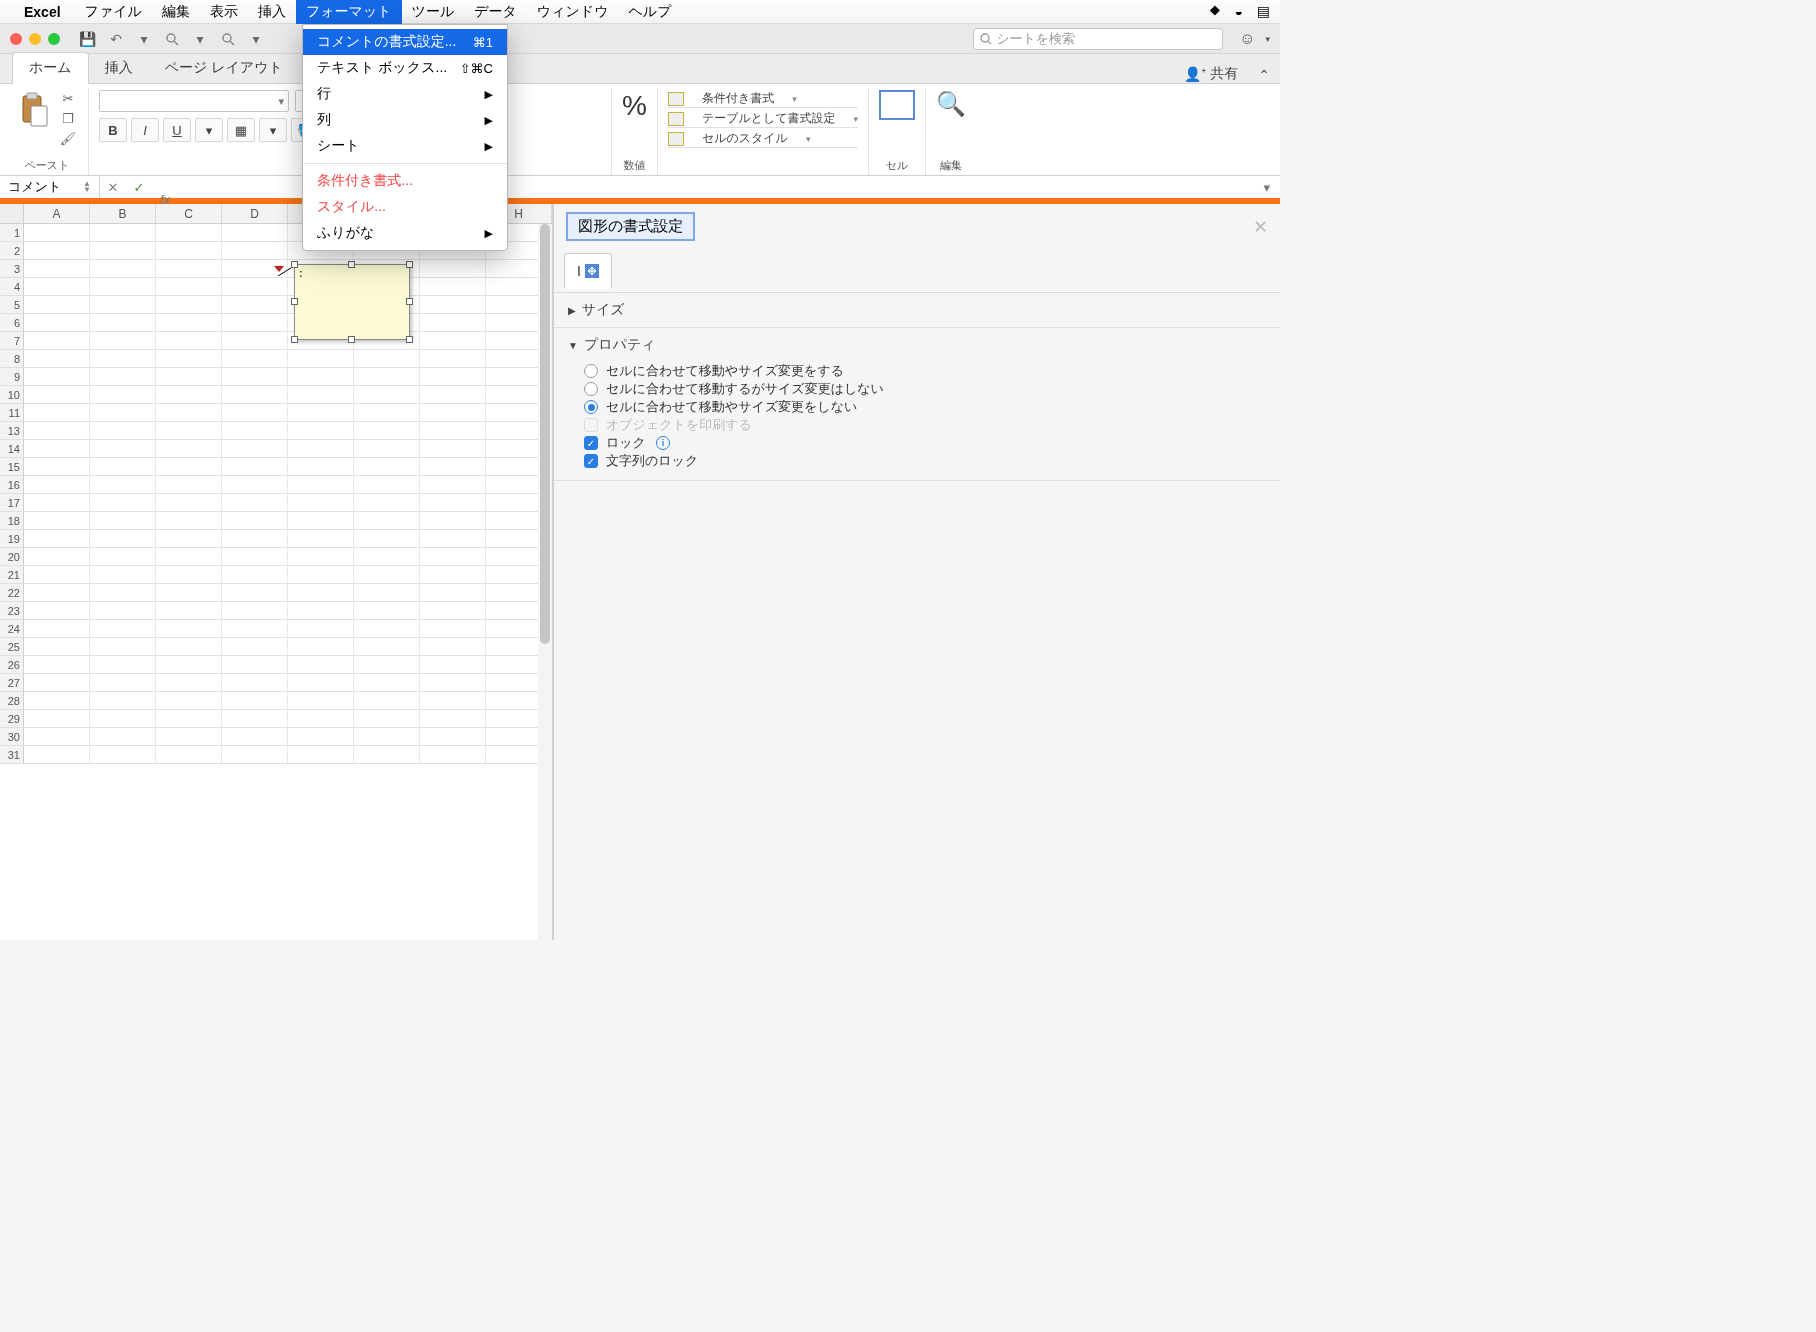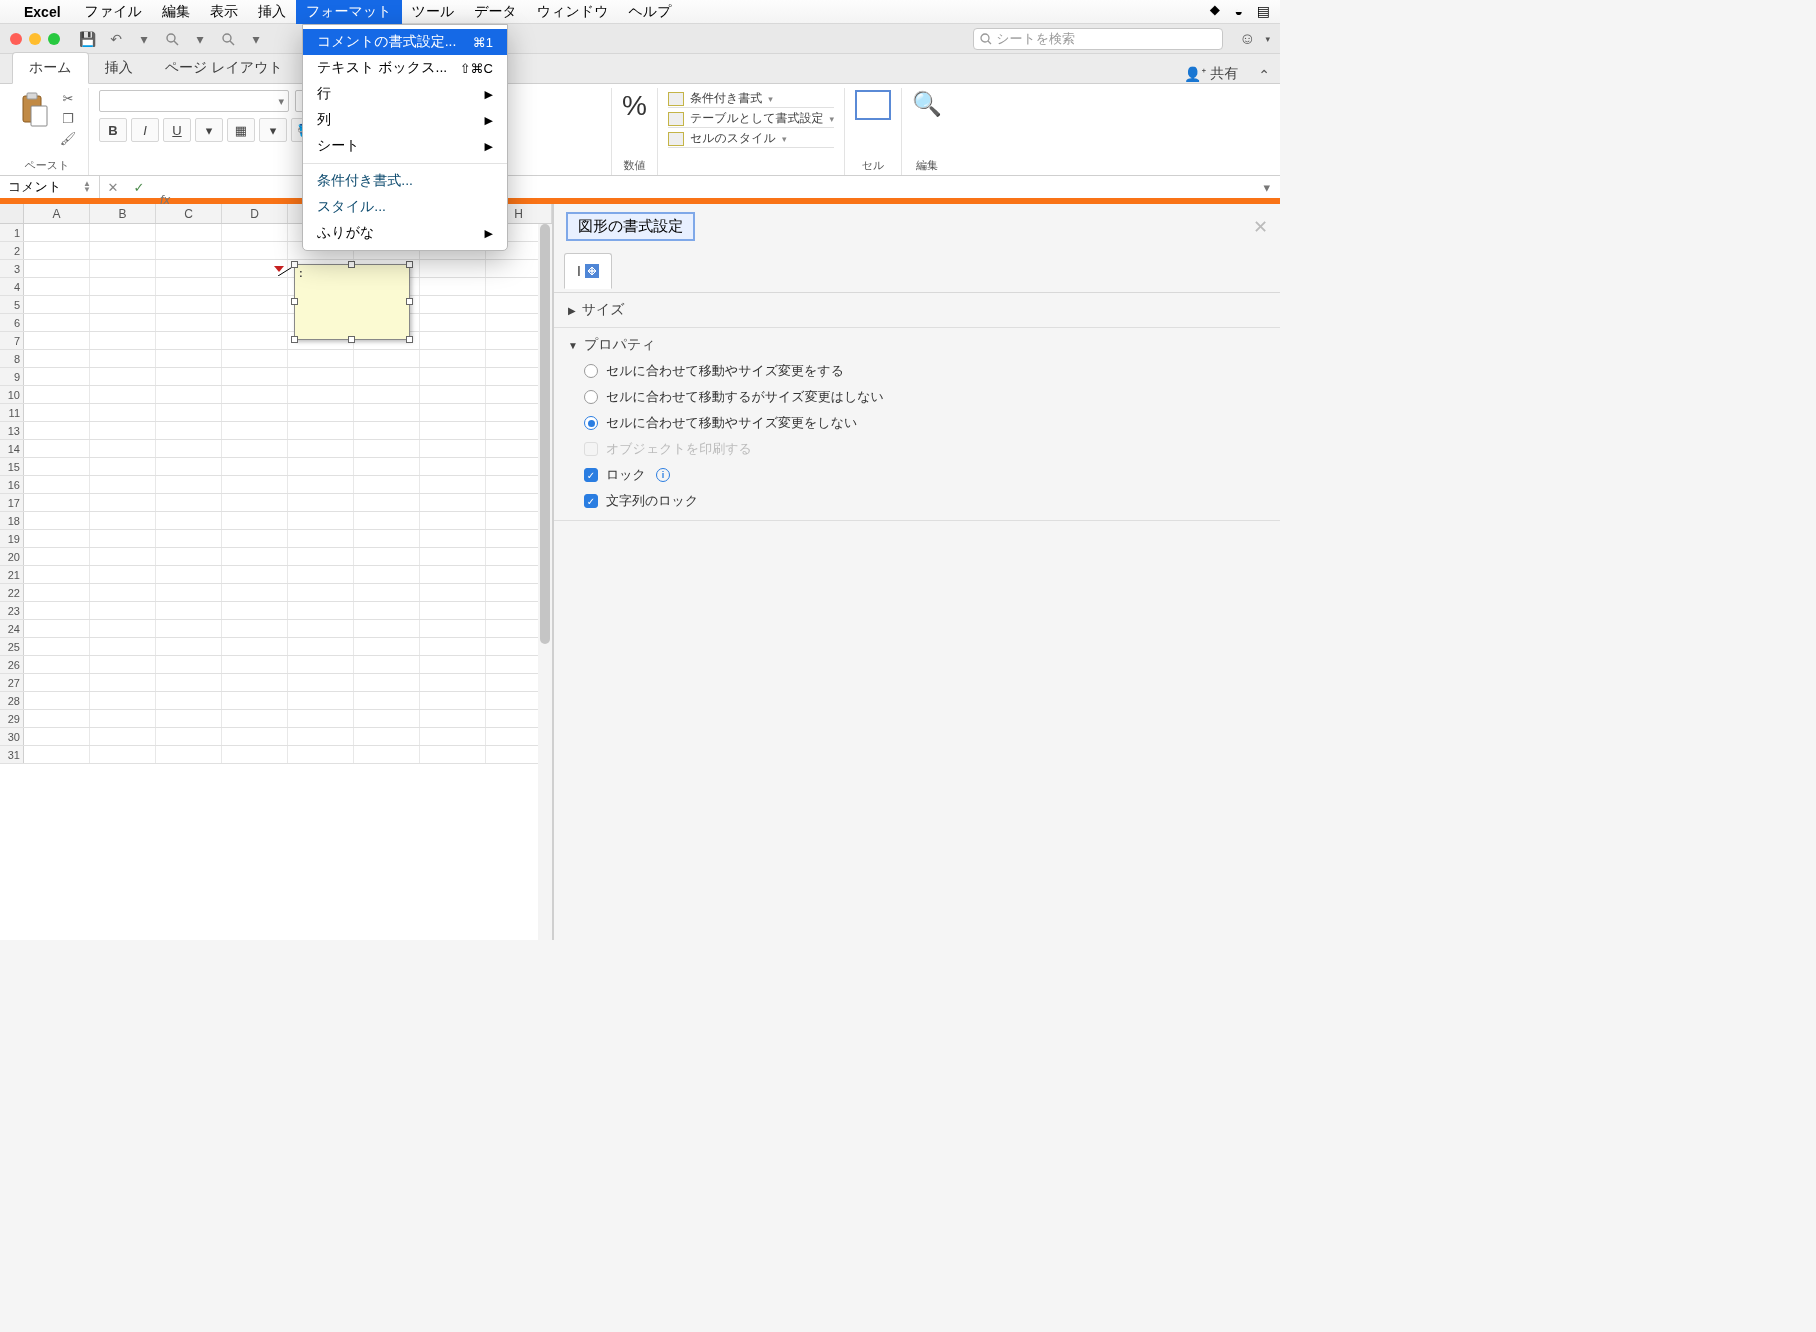--- a/index.html
+++ b/index.html
@@ -41,21 +41,21 @@
 .mini-col .mi{width:20px;height:16px;display:flex;align-items:center;justify-content:center;color:#666;font-size:13px;}
 .fontbox{width:190px;height:22px;border:1px solid #c6c6c6;background:#fff;border-radius:2px;display:flex;align-items:center;}
 .fontbox .dd{margin-left:auto;padding:0 4px;color:#777;}
 .sizebox{width:38px;height:22px;border:1px solid #c6c6c6;background:#fff;border-radius:2px;display:flex;align-items:center;justify-content:center;margin-left:6px;}
 .fontrow{display:flex;align-items:center;}
 .btnrow{display:flex;gap:4px;margin-top:6px;}
 .btnrow .rb{width:28px;height:24px;border:1px solid #d6d6d6;background:#fafafa;border-radius:2px;display:flex;align-items:center;justify-content:center;font-size:13px;color:#444;}
 .pct{display:flex;flex-direction:column;align-items:center;}
 .pct-big{font-size:28px;font-weight:300;color:#333;}
 .styles-col{display:flex;flex-direction:column;gap:2px;font-size:12px;color:#444;}
-.styles-col .row{display:flex;align-items:center;gap:6px;}
+.styles-col .row{display:flex;align-items:center;gap:18px;}
 .styles-col .ico{width:16px;height:14px;border:1px solid #c4b447;background:#eee;}
 .cell-col{display:flex;flex-direction:column;align-items:center;}
 .cell-ico{width:36px;height:30px;border:2px solid #5a8ad6;background:#fff;}
 .find-col{display:flex;flex-direction:column;align-items:center;}
 .find-ico{font-size:24px;color:#444;}
 
 
 .fbar{height:28px;background:#fff;border-bottom:6px solid #f97316;display:flex;align-items:center;font-size:13px;}
 .namebox{width:100px;border-right:1px solid #d4d4d4;height:100%;display:flex;align-items:center;padding:0 8px;}
 .namebox .dd{margin-left:auto;display:flex;flex-direction:column;line-height:6px;font-size:8px;color:#888;}
@@ -91,36 +91,36 @@
 .panel{flex:1;background:#f5f5f5;border-left:1px solid #cfcfcf;display:flex;flex-direction:column;font-size:13px;}
 .panel-hdr{display:flex;align-items:center;padding:8px 12px;gap:8px;}
 .panel-title{background:#e8f0ff;border:2px solid #7fa8e8;padding:3px 10px;font-size:15px;}
 .panel-hdr .close{margin-left:auto;color:#bbb;font-size:18px;}
 .panel-tabs{padding:4px 10px 0 10px;border-bottom:1px solid #d8d8d8;}
 .panel-tab{display:inline-block;border:1px solid #c9c9c9;border-bottom:1px solid #fff;background:#fff;padding:6px 10px;border-radius:3px 3px 0 0;}
 .panel-tab svg{display:block;}
 .section{border-bottom:1px solid #dedede;padding:8px 14px;background:#f5f5f5;}
 .section .sh{display:flex;align-items:center;gap:6px;color:#444;font-size:14px;cursor:default;}
 .section .sh .arr{font-size:10px;}
-.section .body{padding:8px 0 2px 16px;display:flex;flex-direction:column;gap:8px;font-size:13px;color:#333;}
+.section .body{padding:8px 0 2px 16px;display:flex;flex-direction:column;font-size:13px;color:#333;}
 .radio,.check{display:flex;align-items:center;gap:8px;}
 .radio .r{width:14px;height:14px;border-radius:50%;border:1px solid #999;background:#fff;display:flex;align-items:center;justify-content:center;}
 .radio.sel .r{border-color:#2a7de1;}
 .radio.sel .r::after{content:"";width:7px;height:7px;border-radius:50%;background:#2a7de1;}
 .check .c{width:14px;height:14px;border-radius:3px;border:1px solid #999;background:#fff;display:flex;align-items:center;justify-content:center;color:#fff;font-size:10px;}
 .check.on .c{background:#2a7de1;border-color:#2a7de1;}
 .check.disabled{color:#bbb;}
 .check.disabled .c{border-color:#ddd;background:#f4f4f4;}
 .info{width:14px;height:14px;border:1px solid #2a7de1;border-radius:50%;display:inline-flex;align-items:center;justify-content:center;font-size:9px;color:#2a7de1;font-weight:bold;margin-left:2px;}
 
 
 .ddmenu{position:absolute;left:302px;top:24px;width:206px;background:#fff;border:1px solid #b8b8b8;border-radius:0 0 5px 5px;box-shadow:0 10px 28px rgba(0,0,0,0.28);padding:4px 0;font-size:14px;z-index:100;}
 .ddmenu .mi{display:flex;align-items:center;padding:4px 14px;cursor:default;}
 .ddmenu .mi.hl{background:#1569e6;color:#fff;}
-.ddmenu .mi.disabled{color:#0c4a6e;}
+.ddmenu .mi.disabled{color:#ef4444;}
 .ddmenu .mi .sc{margin-left:auto;font-size:13px;display:flex;align-items:center;gap:1px;}
 .ddmenu .mi .sub{margin-left:auto;font-size:11px;}
 .ddmenu hr{border:none;border-top:1px solid #e2e2e2;margin:4px 0;}
 </style>
 </head>
 <body>
 
 <div class="menubar">
   <span class="apple"></span>
   <span class="app">Excel</span>

